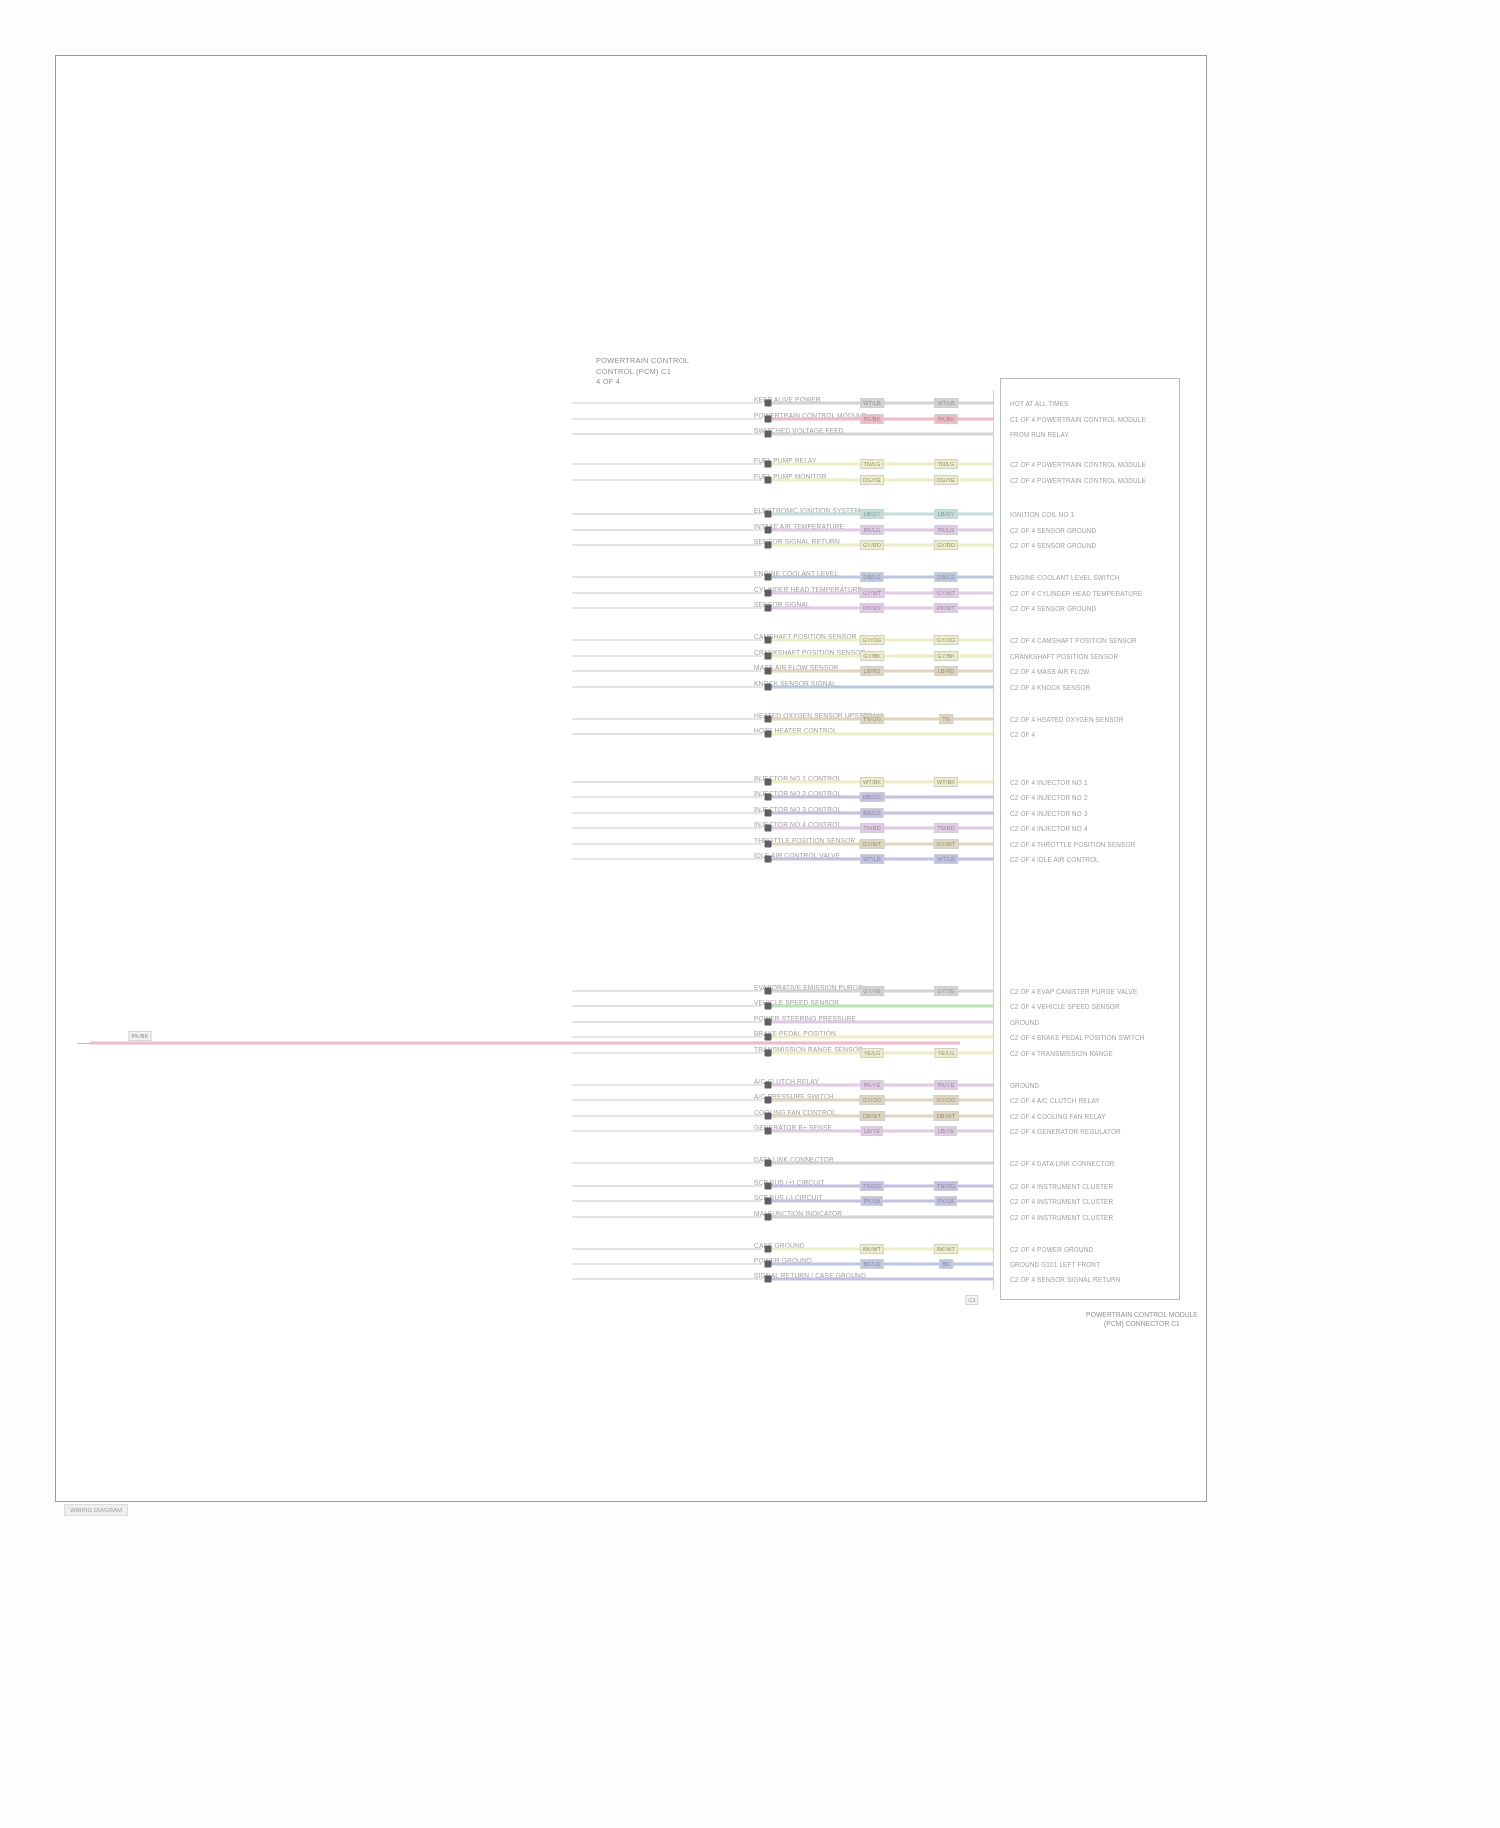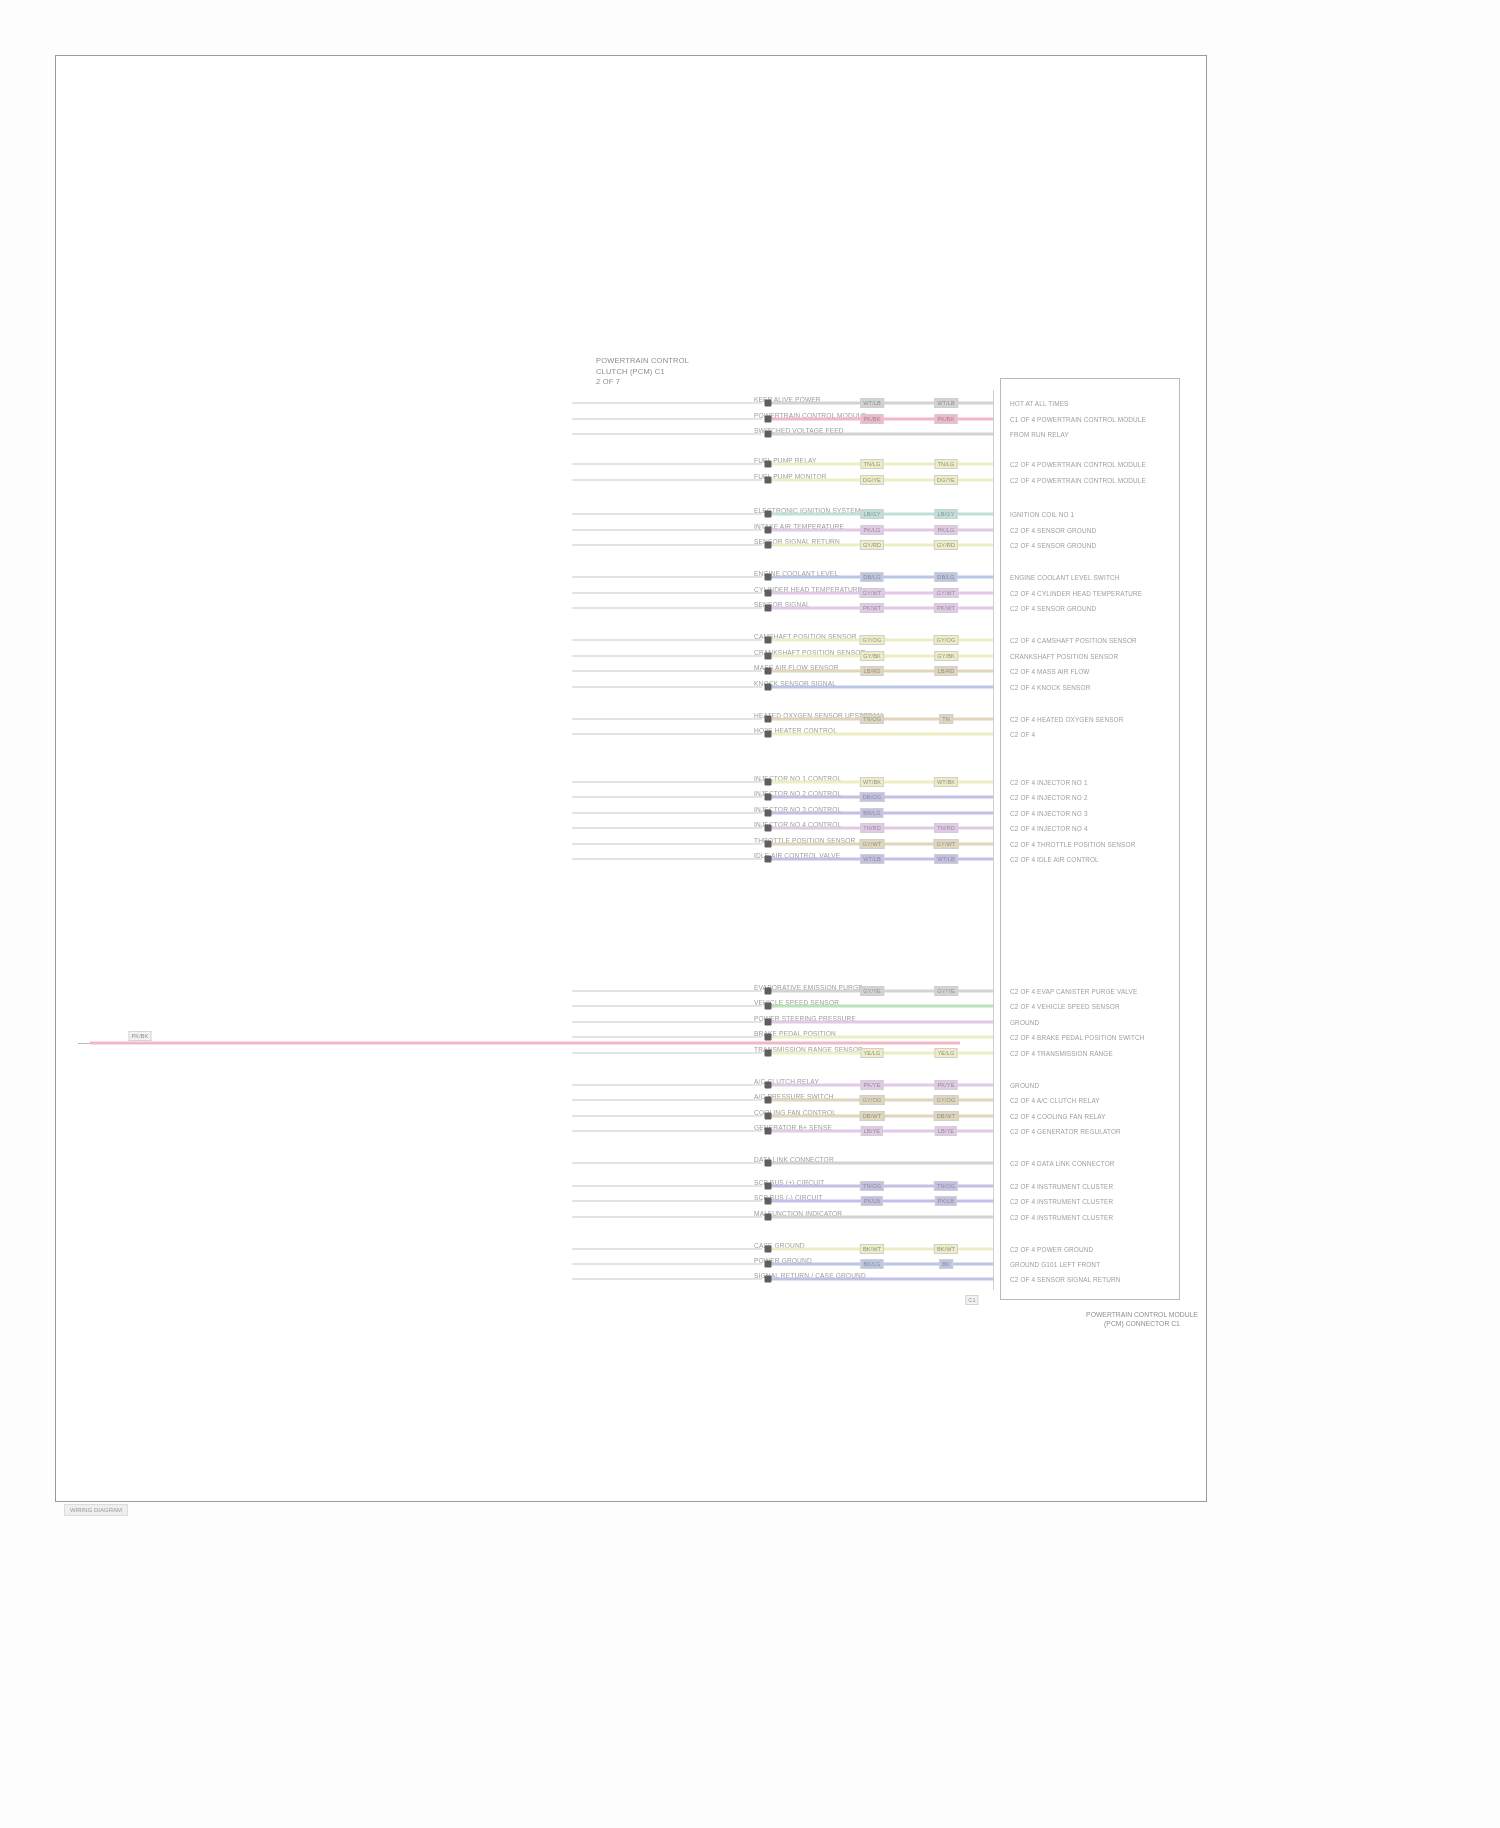--- a/index.html
+++ b/index.html
@@ -55,22 +55,22 @@
 </style>
 </head>
 <body>
 
 <div id="canvas">
 
   <div id="page"></div>
 
   <div class="title-block" style="left:596px;top:356px;">
     <div>POWERTRAIN CONTROL</div>
-    <div>CLUTCH (PCM) C1</div>
-    <div>2 OF 7</div>
+    <div>CONTROL (PCM) C1</div>
+    <div>4 OF 4</div>
   </div>
 
   <div id="module" style="left:1000px;top:378px;width:178px;height:920px;"></div>
 
   <div class="spine" style="left:993px;top:390px;height:900px;"></div>
 
   <div id="rows">
       <div class="lead" style="left: 572px; top: 403px; width: 190px;"></div>
       <div class="sig" style="left: 754px; top: 399px; width: 0px; text-align: left; transform: translate(0px, -50%);">KEEP ALIVE POWER</div>
       <div class="wire" style="left: 768px; top: 403px; width: 225px; background: rgb(211, 211, 211);"></div>

